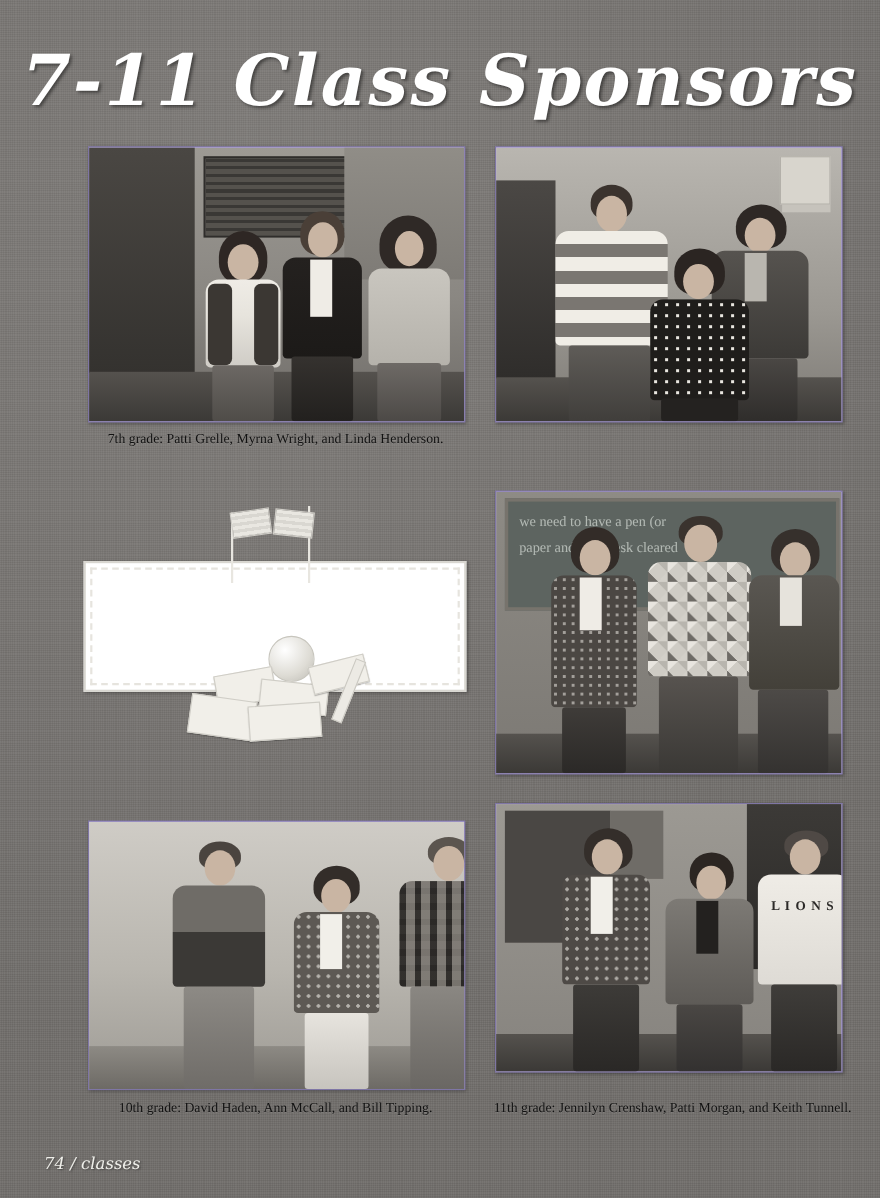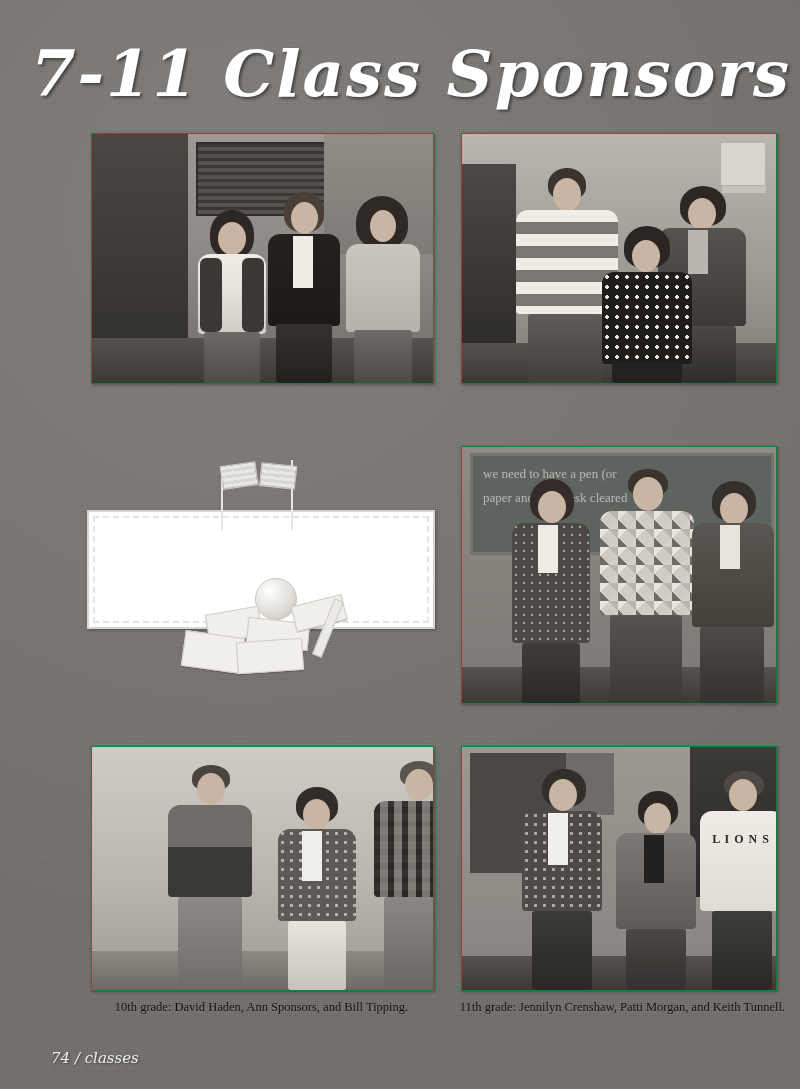--- a/index.html
+++ b/index.html
@@ -17,21 +17,20 @@
     background-color: #767370;
     background-image:
       repeating-linear-gradient(0deg, rgba(255,255,255,0.035) 0px, rgba(255,255,255,0.035) 1px, rgba(0,0,0,0.02) 1px, rgba(0,0,0,0.02) 2px),
       repeating-linear-gradient(90deg, rgba(255,255,255,0.03) 0px, rgba(255,255,255,0.03) 1px, rgba(0,0,0,0.02) 1px, rgba(0,0,0,0.02) 2px),
       radial-gradient(circle at 30% 20%, rgba(255,255,255,0.06), rgba(0,0,0,0.06) 70%);
   }
 
   .page {
     position: absolute;
     inset: 0;
-    margin-left: 11px;
   }
 
   
   .page-title {
     position: absolute;
     top: 42px;
     left: 0;
     width: 800px;
     text-align: center;
     color: #ffffff;
@@ -41,21 +40,21 @@
     font-size: 64px;
     letter-spacing: 2px;
     text-shadow: 2px 2px 3px rgba(0,0,0,0.45);
     white-space: nowrap;
     line-height: 1;
   }
 
   
   .photo {
     position: absolute;
-    background: #22c55e;
+    background: #c4b5fd;
     border: 1px solid rgba(0,0,0,0.35);
     box-shadow: 1px 1px 3px rgba(0,0,0,0.35);
     overflow: hidden;
   }
   .photo .inner {
     position: absolute;
     inset: 0;
   }
 
   .caption {
@@ -212,20 +211,21 @@
       </div>
 
       <div class="person" style="left:246px; top:62px; width:88px; height:187px;">
         <div class="hair" style="left:18px;top:0;width:52px;height:52px;background:#2f2926;"></div>
         <div class="head" style="left:32px;top:14px;width:26px;height:32px;"></div>
         <div class="torso" style="left:8px;top:48px;width:74px;height:88px;background:linear-gradient(180deg,#c9c6bf 0%, #b5b2ab 100%);"></div>
         <div class="legs" style="left:16px;top:134px;width:58px;height:53px;background:linear-gradient(180deg,#6e6a66,#4c4946);"></div>
       </div>
     </div>
   </div>
+  <div class="caption" style="left:80px; top:392px; width:341px;">7th grade: Patti Grelle, Myrna Wright, and Linda Henderson.</div>
 
   <div class="photo" style="left:450px; top:133px; width:314px; height:249px;">
     <div class="inner">
       <div class="bg-wall" style="background:linear-gradient(180deg,#b9b6b0 0%, #9b9892 60%, #7d7a75 100%);"></div>
 
       <div style="position:absolute;right:10px;top:8px;width:44px;height:42px;background:#d8d5cd;border:1px solid #b3b0a9;"></div>
       <div style="position:absolute;right:10px;top:52px;width:44px;height:7px;background:#c6c3bc;"></div>
 
       <div style="position:absolute;left:0;top:30px;width:54px;height:180px;background:linear-gradient(180deg,#4b4845,#2f2d2b);"></div>
       <div class="floor" style="height:16%;"></div>
@@ -336,23 +336,23 @@
       <div class="person" style="left:278px; top:14px; width:96px; height:229px;">
         <div class="hair" style="left:30px;top:0;width:38px;height:26px;background:#5b554f;"></div>
         <div class="head" style="left:35px;top:8px;width:28px;height:32px;"></div>
         <div class="torso" style="left:4px;top:40px;width:86px;height:96px;background:
                repeating-linear-gradient(90deg, rgba(30,28,26,0.85) 0 6px, rgba(120,116,110,0.85) 6px 14px),
                repeating-linear-gradient(0deg, rgba(30,28,26,0.45) 0 6px, rgba(150,146,140,0.45) 6px 14px);"></div>
         <div class="legs" style="left:14px;top:136px;width:66px;height:93px;background:linear-gradient(180deg,#8a8782,#6a6763);"></div>
       </div>
     </div>
   </div>
-  <div class="caption" style="left:80px; top:1000px; width:341px;">10th grade: David Haden, Ann Sponsors, and Bill Tipping.</div>
-
-  <div class="photo" style="left:450px; top:746px; width:314px; height:243px;">
+  <div class="caption" style="left:80px; top:1000px; width:341px;">10th grade: David Haden, Ann McCall, and Bill Tipping.</div>
+
+  <div class="photo" style="left:450px; top:730px; width:314px; height:243px;">
     <div class="inner">
       <div class="bg-wall" style="background:linear-gradient(180deg,#9c9993 0%, #86837e 100%);"></div>
 
       <div style="position:absolute;left:8px;top:6px;width:96px;height:120px;background:#4a4744;"></div>
       <div style="position:absolute;left:104px;top:6px;width:48px;height:62px;background:#6f6c67;"></div>
       <div style="position:absolute;right:0;top:0;width:86px;height:150px;background:linear-gradient(180deg,#3c3a37,#2b2927);"></div>
       <div class="floor" style="height:14%;"></div>
 
       <div class="person" style="left:52px; top:22px; width:96px; height:221px;">
         <div class="hair" style="left:28px;top:0;width:44px;height:38px;background:#342e2a;"></div>

